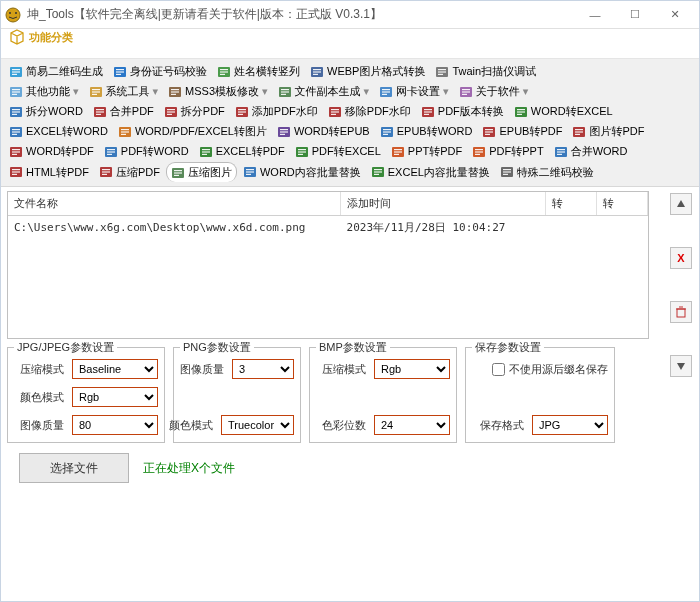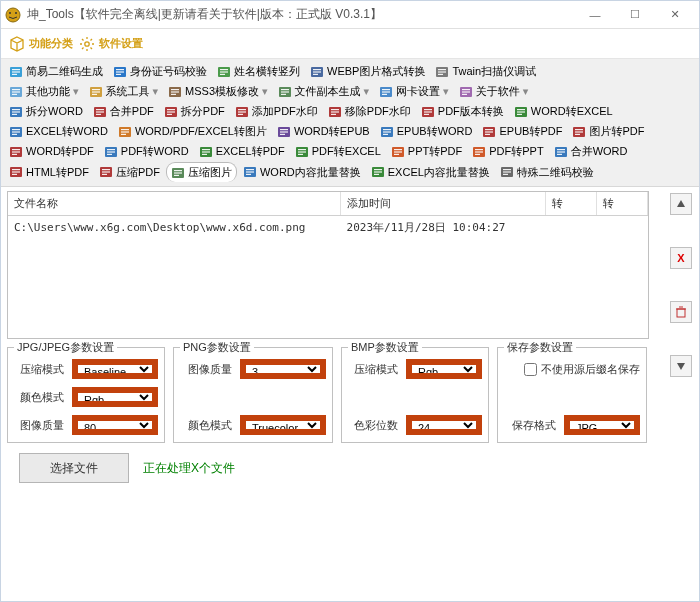--- a/index.html
+++ b/index.html
@@ -2,21 +2,21 @@
 <html><head>
 <meta charset="utf-8">
 <style>
 * { margin: 0; padding: 0; box-sizing: border-box; font-family: "Microsoft YaHei", "SimSun", Arial, sans-serif; font-size: 11px; }
 body { background: #f0f0f0; width: 700px; height: 602px; overflow: hidden; }
 .window { width: 700px; height: 602px; background: #fff; border: 1px solid #c8d4e3; display: flex; flex-direction: column; }
 .titlebar { height: 28px; background: #fff; display: flex; align-items: center; padding: 0 4px; border-bottom: 1px solid #e0e0e0; }
 .titlebar .app-icon { width: 16px; height: 16px; margin-right: 6px; }
 .titlebar .title-text { flex: 1; color: #555; font-size: 12px; }
 .titlebar .win-btn { width: 40px; height: 26px; display: flex; align-items: center; justify-content: center; color: #666; cursor: pointer; }
-.menubar { height: 30px; background: #fff; display: flex; align-items: center; padding: 0 8px; border-bottom: 1px solid #e5e5e5; gap: 6px; }
+.menubar { height: 30px; background: #fff; display: flex; align-items: flex-start; padding: 0 8px; border-bottom: 1px solid #e5e5e5; gap: 14px; flex-direction: column; }
 .menubar .menu-item { display: flex; align-items: center; gap: 4px; color: #d4a017; font-size: 12px; font-weight: 600; cursor: pointer; }
 .menubar .menu-item svg { width: 16px; height: 16px; }
 .toolbar { background: #f0f0f0; padding: 3px 4px; border-bottom: 1px solid #d8d8d8; }
 .tool-row { display: flex; flex-wrap: wrap; gap: 2px; margin-bottom: 1px; }
 .tool-btn { display: inline-flex; align-items: center; gap: 3px; padding: 2px 4px; background: #f0f0f0; cursor: pointer; font-size: 11px; white-space: nowrap; }
 .tool-btn .ticon { width: 14px; height: 14px; display:inline-flex; align-items:center; justify-content:center; }
 .tool-btn.active { background: #fff; border-top: 1px solid #bbb; border-left:1px solid #bbb; border-right:1px solid #bbb;border-radius:9px; }
 .content { flex: 1; display: flex; padding: 4px 6px 6px 6px; gap: 20px; }
 .left-col { flex: 1; display: flex; flex-direction: column; }
 .table-wrap { border: 1px solid #c0c0c0; height: 148px; background: #fff; overflow: hidden; }
@@ -24,21 +24,21 @@
 th { text-align: left; padding: 4px 6px; font-weight: normal; border-bottom: 1px solid #d0d0d0; border-right: 1px solid #e0e0e0; background: #fff; color: #333; font-size: 11px; }
 td { padding: 4px 6px; font-size: 11px; color: #333; font-family: "SimSun", monospace; }
 .side-col { width: 24px; display: flex; flex-direction: column; gap: 6px; align-items: center; padding-top: 2px; }
 .side-btn { width: 22px; height: 22px; border: 1px solid #c0c0c0; background: #f4f4f4; display: flex; align-items: center; justify-content: center; cursor: pointer; font-size: 11px; }
 .side-btn.red { color: #d00; font-weight: bold; }
 .params { display: flex; gap: 8px; margin-top: 8px; }
 .param-group { border: 1px solid #c0c0c0; padding: 4px 6px 6px 6px; position: relative; }
 .param-group .pg-title { position: absolute; top: -8px; left: 6px; background: #fff; padding: 0 3px; font-size: 11px; color: #333; }
 .param-row { display: flex; align-items: center; gap: 4px; margin-top: 6px; height: 22px; justify-content: flex-end; }
 .param-row label { font-size: 11px; color: #333; min-width: 48px; }
-select { height: 20px; font-size: 11px; border: 6px solid #c2410c; background: #fff; padding: 0 2px; }
+select { height: 20px; font-size: 11px; border: 1px solid #c2410c; background: #fff; padding: 0 2px; }
 .bottom-bar { display: flex; align-items: center; padding: 10px 12px 16px 12px; gap: 14px; }
 .big-btn { height: 30px; padding: 0 30px; border: 1px solid #b5b5b5; background: #eaeaea; cursor: pointer; font-size: 12px; color: #333; }
 .status-text { color: #008000; font-size: 12px; }
 .spacer { flex: 1; }
 input[type=checkbox]{ vertical-align: middle; }
 </style>
 </head>
 <body>
 
 <div class="window">
@@ -538,21 +538,21 @@
             </div>
           <div class="param-row">
               <label>颜色模式</label>
             <select style="width:86px"><option>Rgb</option></select>
             </div>
           <div class="param-row">
               <label>图像质量</label>
             <select style="width:86px"><option>80</option></select>
             </div>
         </div>
-        <div class="param-group" style="width:160px">
+        <div class="param-group" style="width:128px">
           <span class="pg-title">PNG参数设置</span>
           <div class="param-row">
               <label>图像质量</label>
             <select style="width:86px"><option>3</option></select>
             </div>
           <div class="param-row" style="height:22px"></div>
           <div class="param-row">
               <label>颜色模式</label>
             <select style="width:86px"><option>Truecolor</option></select>
             </div>

